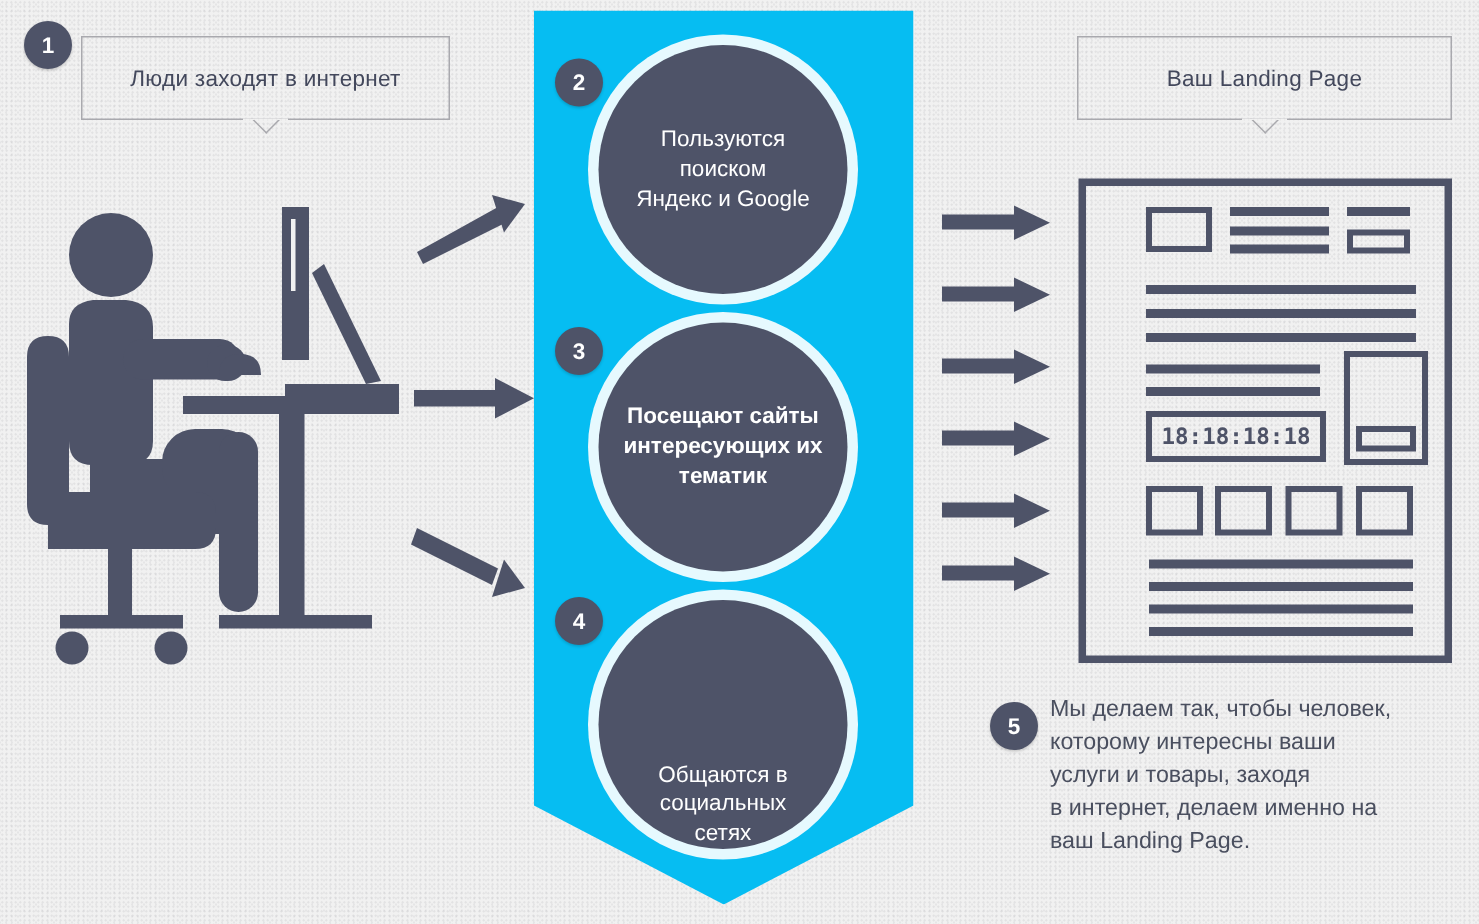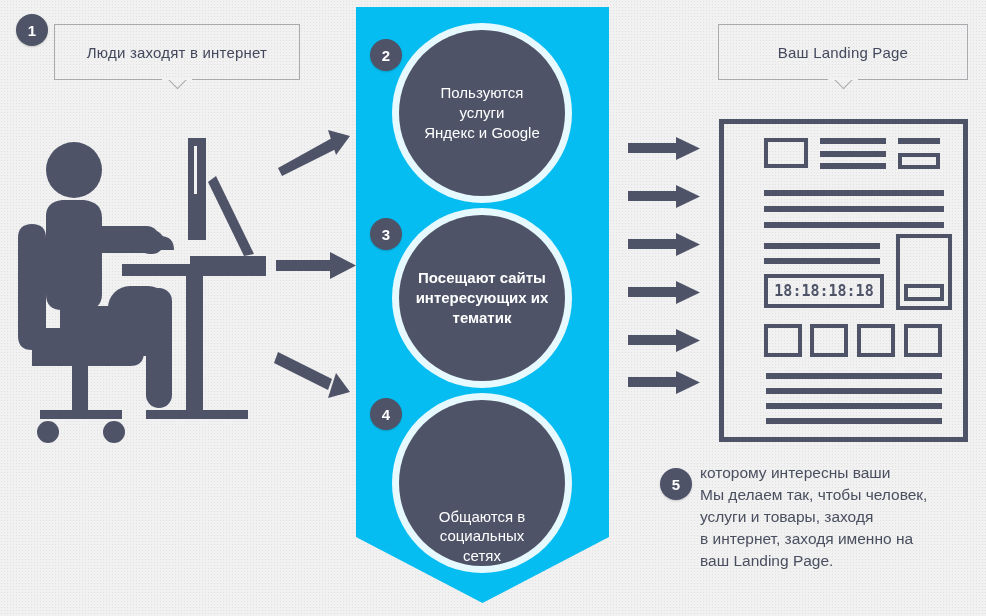--- a/index.html
+++ b/index.html
@@ -241,21 +241,21 @@
     <g fill="#4e5368">
       <polygon points="0,0 54,27 50,38 -4,11"></polygon>
       <polygon points="50,46 72,40 58,21"></polygon>
     </g>
   </svg>
 
   <div class="badge abs" style="left:370px; top:39px;">2</div>
   <div class="node-circle abs" style="left:399px; top:30px;">
     <div>
       <div>Пользуются</div>
-      <div>услуги</div>
+      <div>поиском</div>
       <div>Яндекс и Google</div>
     </div>
   </div>
 
   <div class="badge abs" style="left:370px; top:218px;">3</div>
   <div class="node-circle abs" style="left:399px; top:215px;font-weight:bold;">
     <div>
       <div>Посещают сайты</div>
       <div>интересующих их</div>
       <div>тематик</div>
@@ -345,20 +345,20 @@
 
     <div class="lp-bar abs" style="left:42px; top:249px; width:176px; height:6px;"></div>
     <div class="lp-bar abs" style="left:42px; top:264px; width:176px; height:6px;"></div>
     <div class="lp-bar abs" style="left:42px; top:279px; width:176px; height:6px;"></div>
     <div class="lp-bar abs" style="left:42px; top:294px; width:176px; height:6px;"></div>
   </div>
 
   <div class="badge abs" style="left:660px; top:468px;">5</div>
 
   <div id="closing-text" class="abs">
+    <div>Мы делаем так, чтобы человек,</div>
     <div>которому интересны ваши</div>
-    <div>Мы делаем так, чтобы человек,</div>
     <div>услуги и товары, заходя</div>
-    <div>в интернет, заходя именно на</div>
+    <div>в интернет, делаем именно на</div>
     <div>ваш Landing Page.</div>
   </div>
 
 </div>
 
 </body></html>

